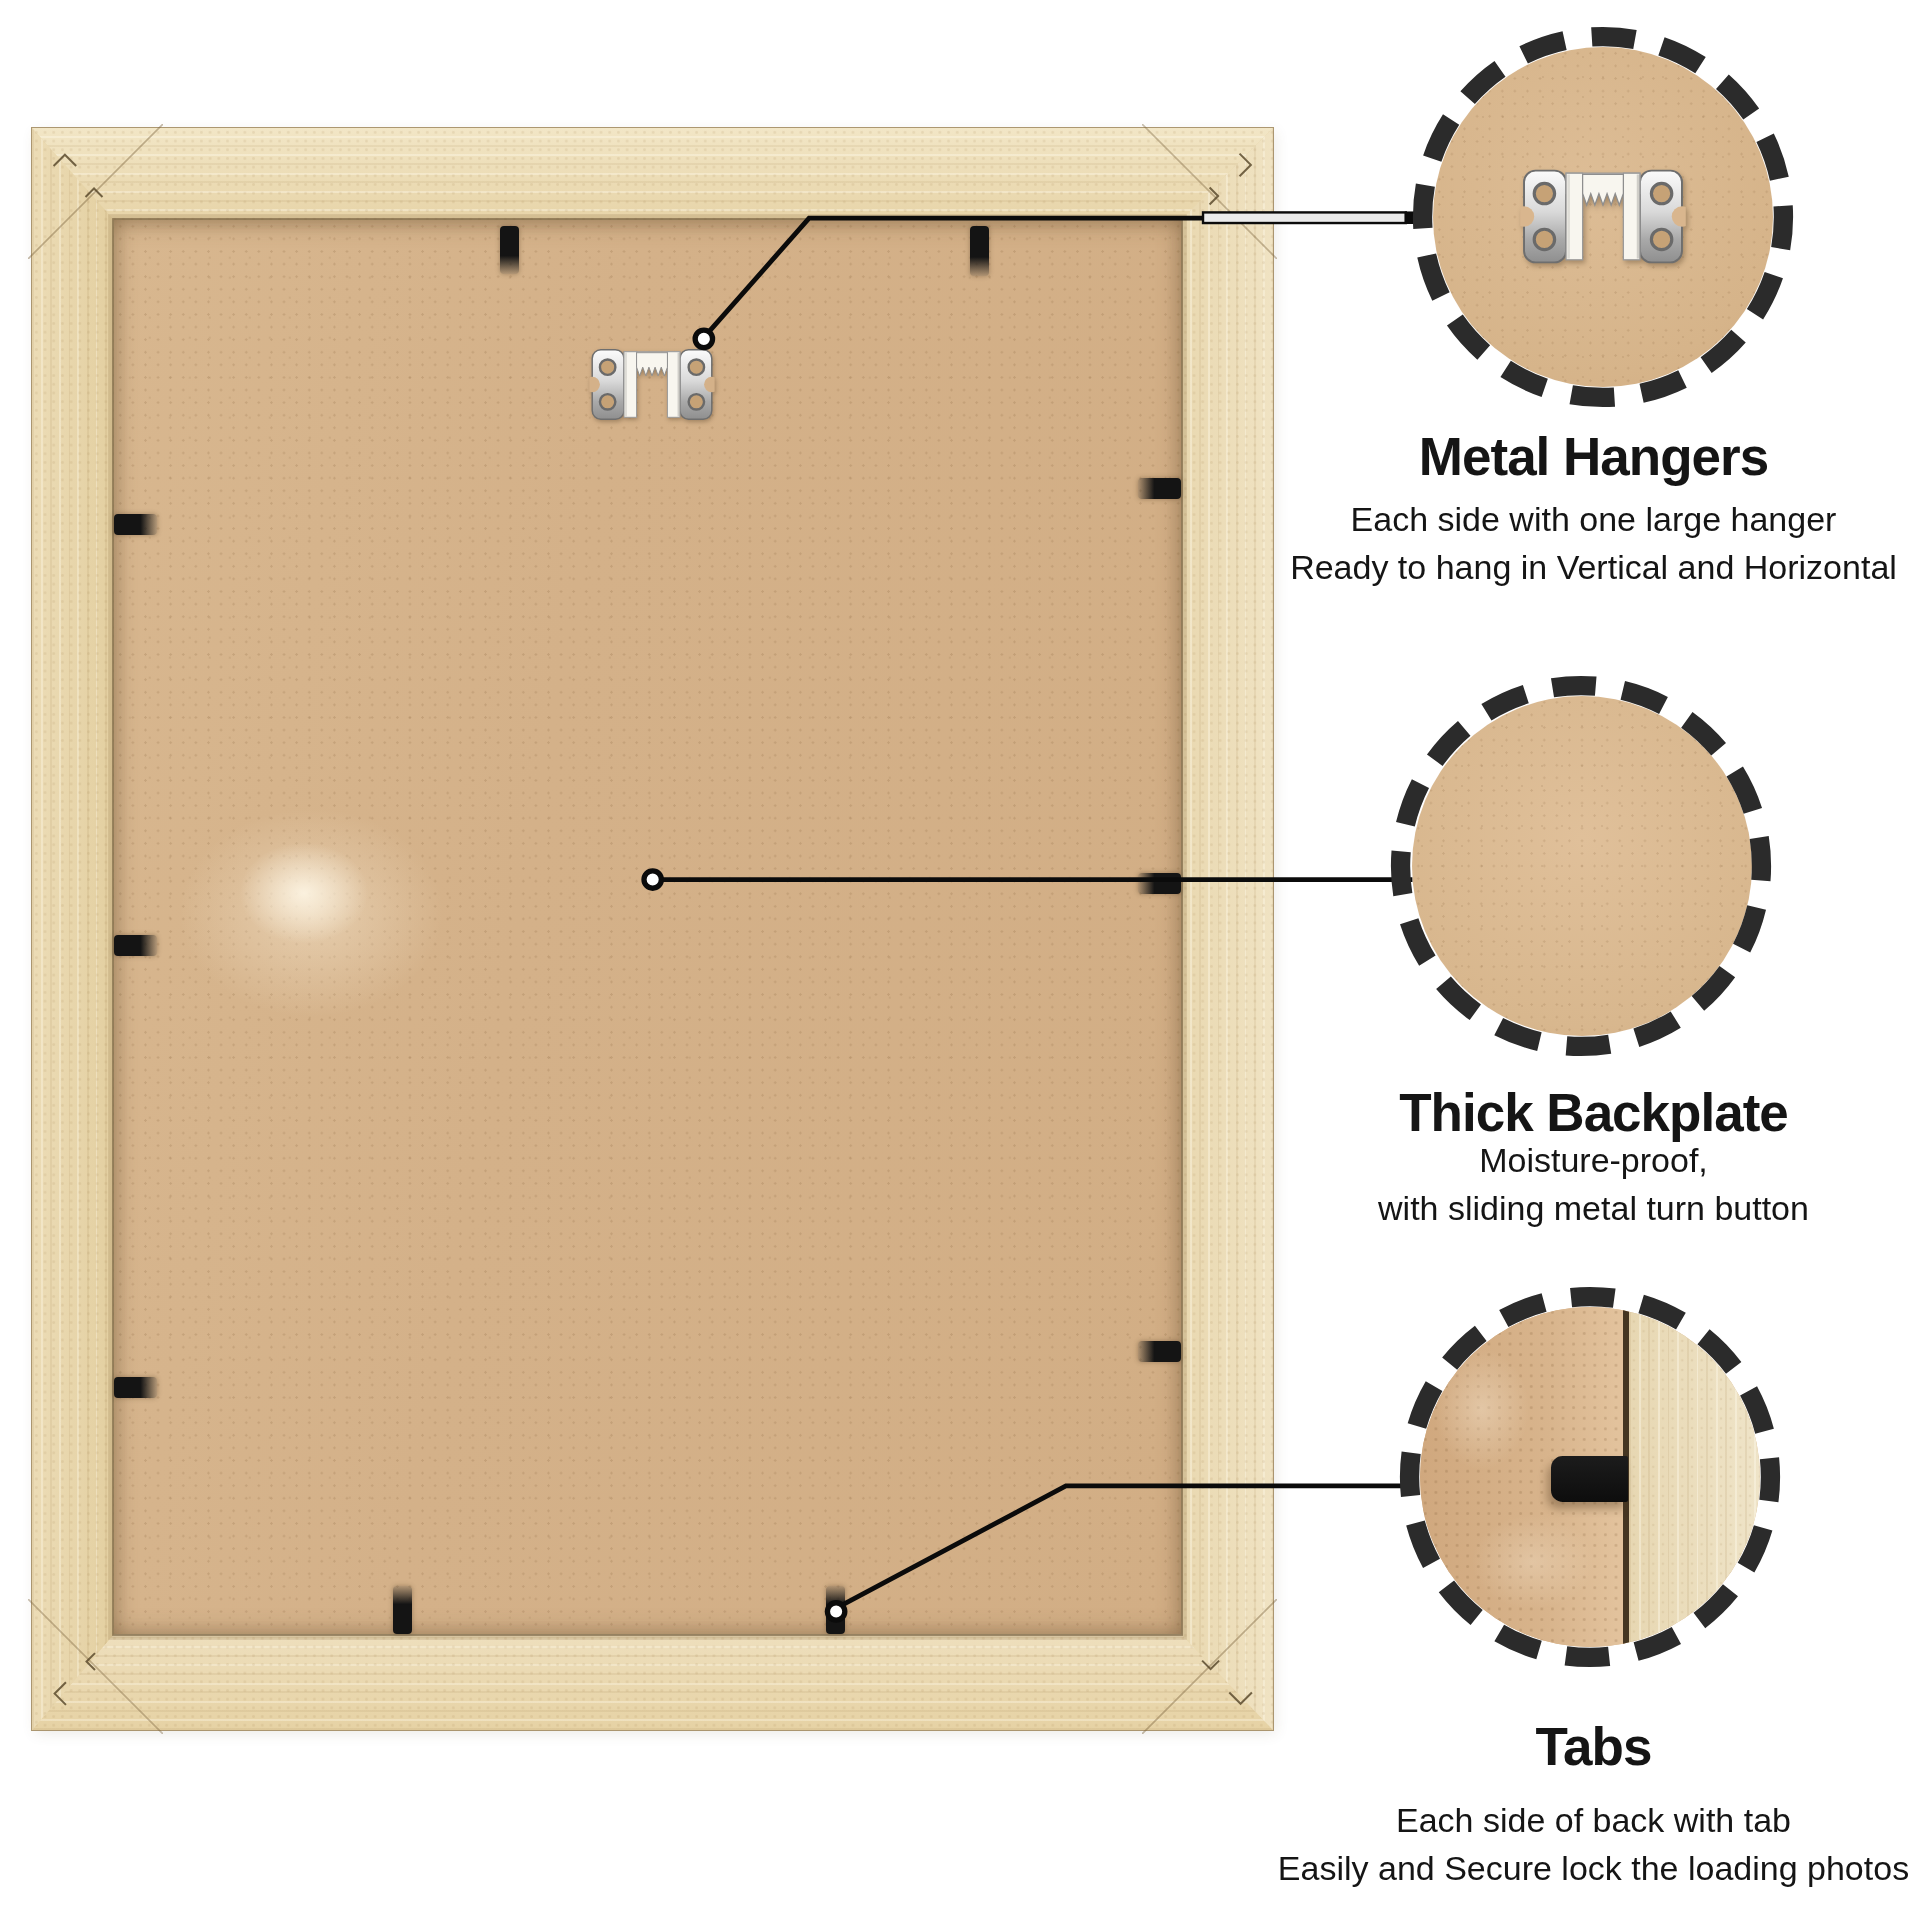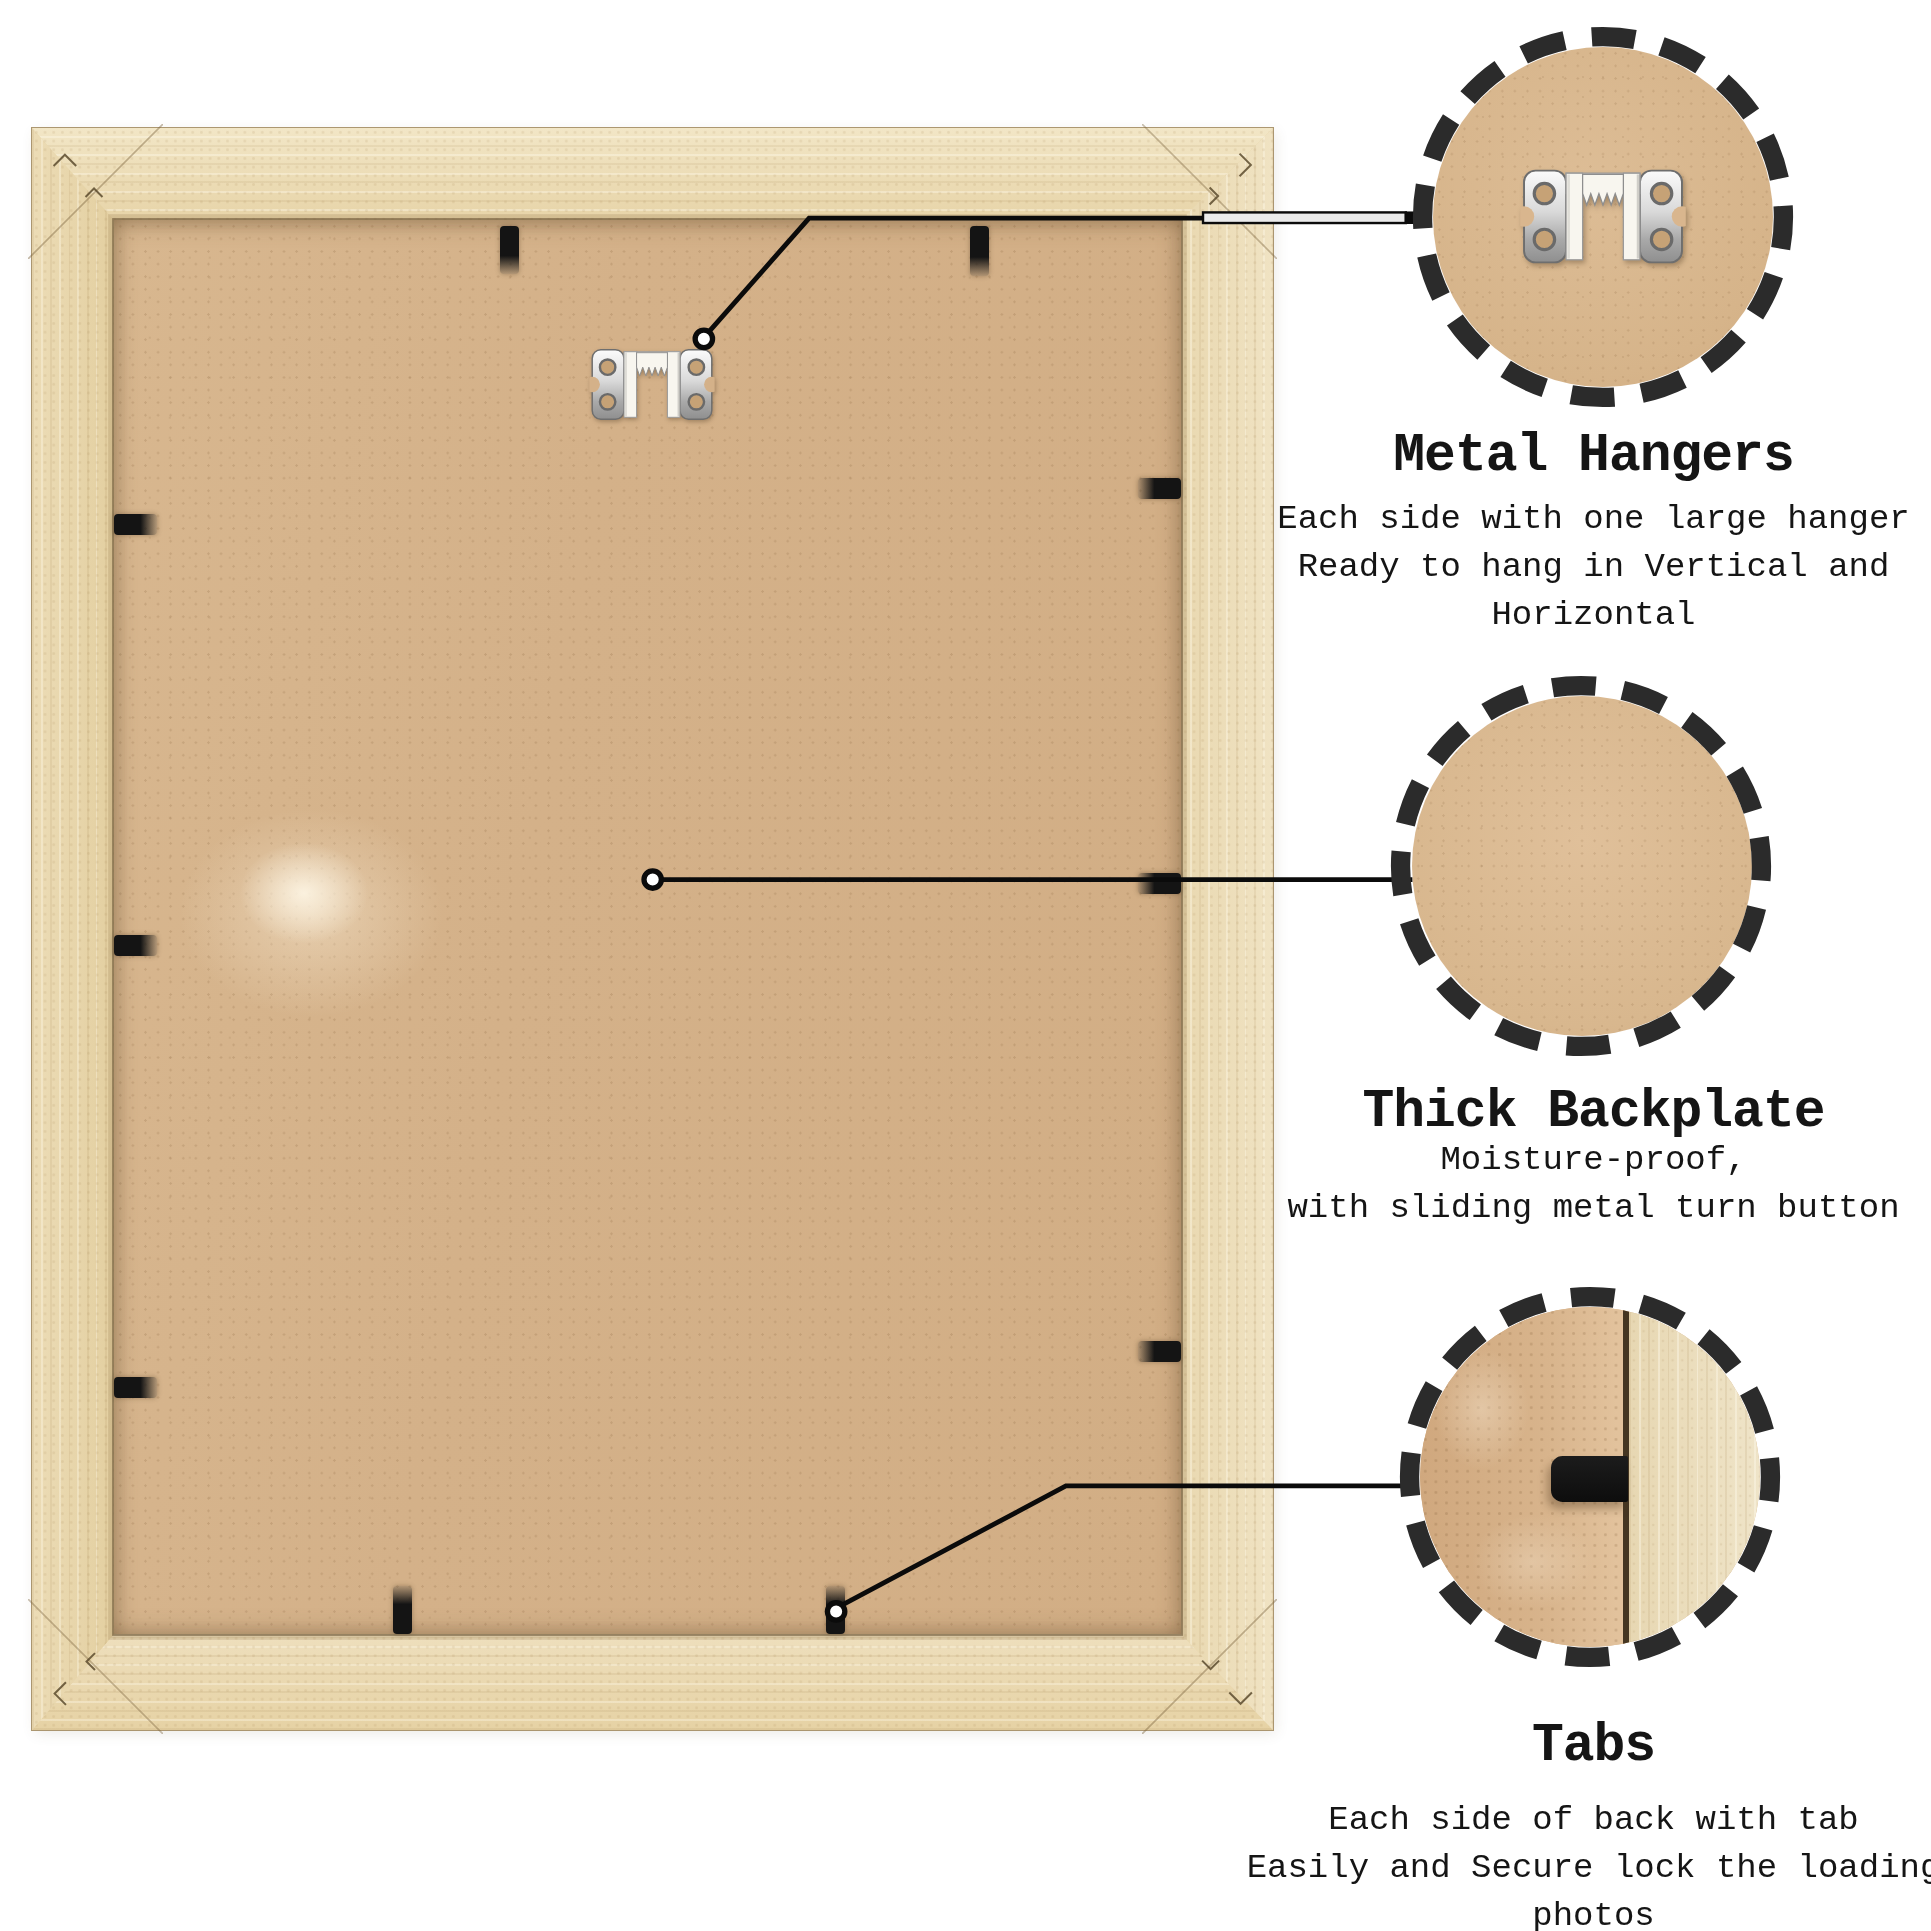--- a/index.html
+++ b/index.html
@@ -1,19 +1,19 @@
 <!DOCTYPE html>
 <html><head>
 <meta charset="utf-8">
 <style>
   html,body { margin:0; padding:0; background:#ffffff; }
   .stage {
     position:relative; width:1931px; height:1931px; margin:0 auto;
     background:#ffffff; overflow:hidden;
-    font-family:Liberation Mono, monospace; color:#151515;
+    font-family:Liberation Sans, sans-serif; color:#151515;
   }
 
   
   .frame {
     position:absolute; left:32px; top:128px; width:1241px; height:1602px;
     background:#e8d6aa;
     box-shadow:0 0 0 1px rgba(158,133,88,.85), 2.9px 3.9px 13.5px rgba(90,70,40,.12);
   }
   .band { position:absolute; pointer-events:none; }
   .band-top {

